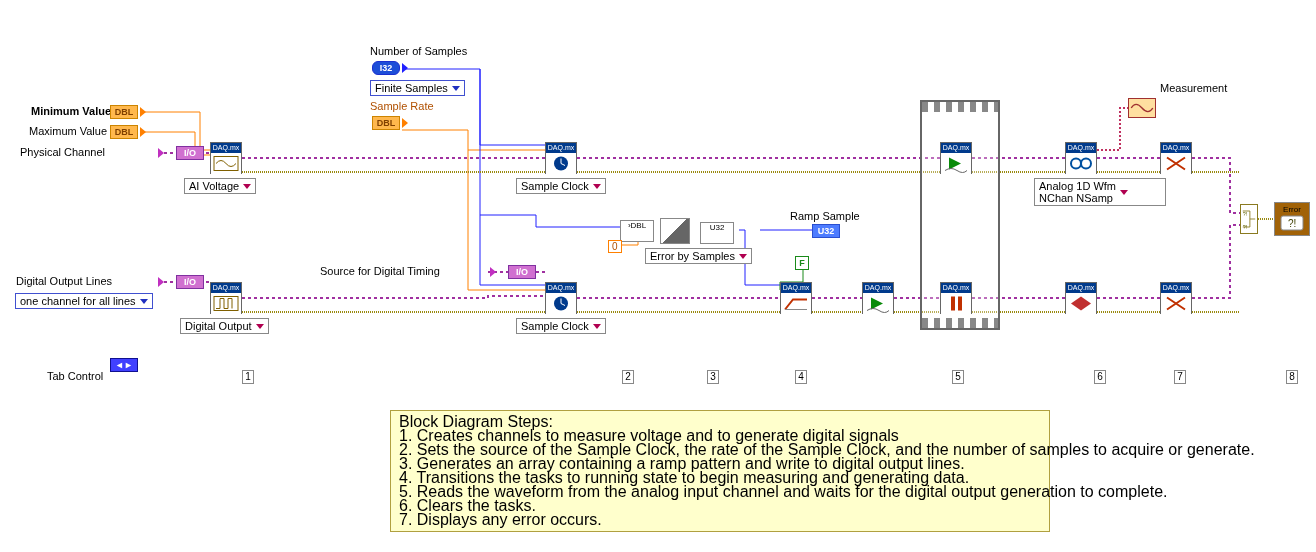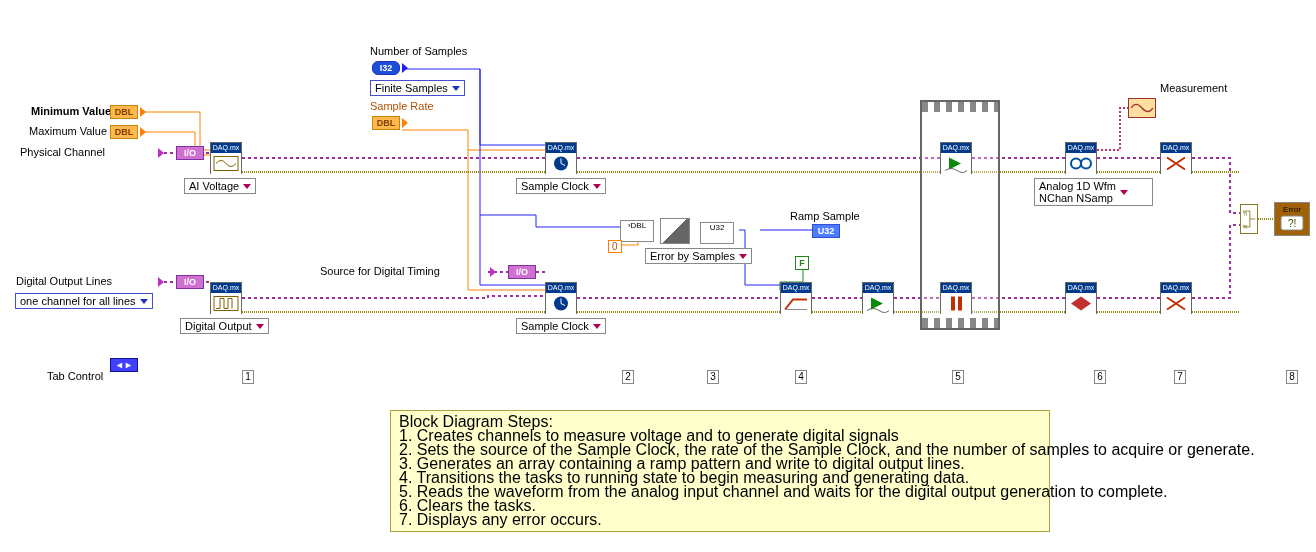--- a/index.html
+++ b/index.html
@@ -239,21 +239,21 @@
         </svg></div>
 </div>
 
 <div class="daqmx" style="left:1065px; top:142px;">
   <div class="hdr">DAQ.mx</div>
   <div class="body"><svg viewBox="0 0 30 20">
           <circle cx="10" cy="10" r="5" fill="none" stroke="#0050a0" stroke-width="2"></circle>
           <circle cx="20" cy="10" r="5" fill="none" stroke="#0050a0" stroke-width="2"></circle>
         </svg></div>
 </div>
-<div class="polysel" style="left:1034px; top:178px; width:119px; white-space:pre; line-height:12px;">
+<div class="polysel" style="left:1034px; top:178px; width:132px; white-space:pre; line-height:12px;">
   <span>Analog 1D Wfm
 NChan NSamp</span>
   <span class="caret"></span>
 </div>
 
 <div class="label" style="left:1120px; top:82px;margin-left:40px;">Measurement</div>
 <div class="indicator" style="left:1128px; top:98px;">
   <svg viewBox="0 0 28 20">
         <path d="M2 10 q5 -8 12 0 t12 0" stroke="#a03030" fill="none" stroke-width="1.5"></path>
       </svg>

